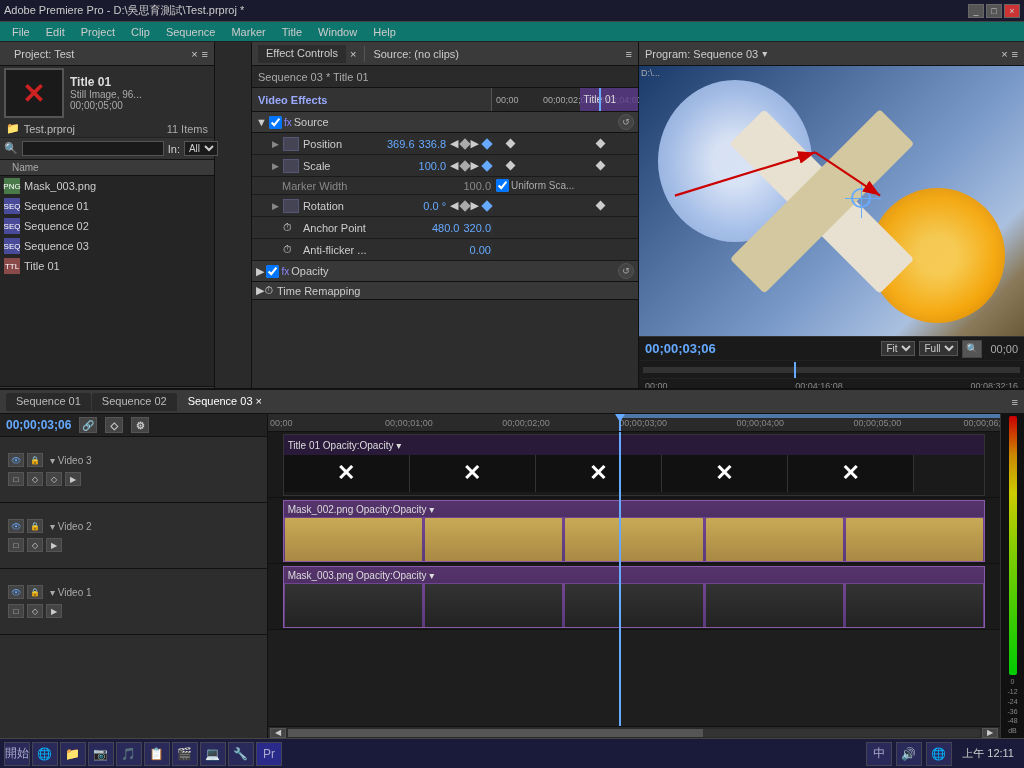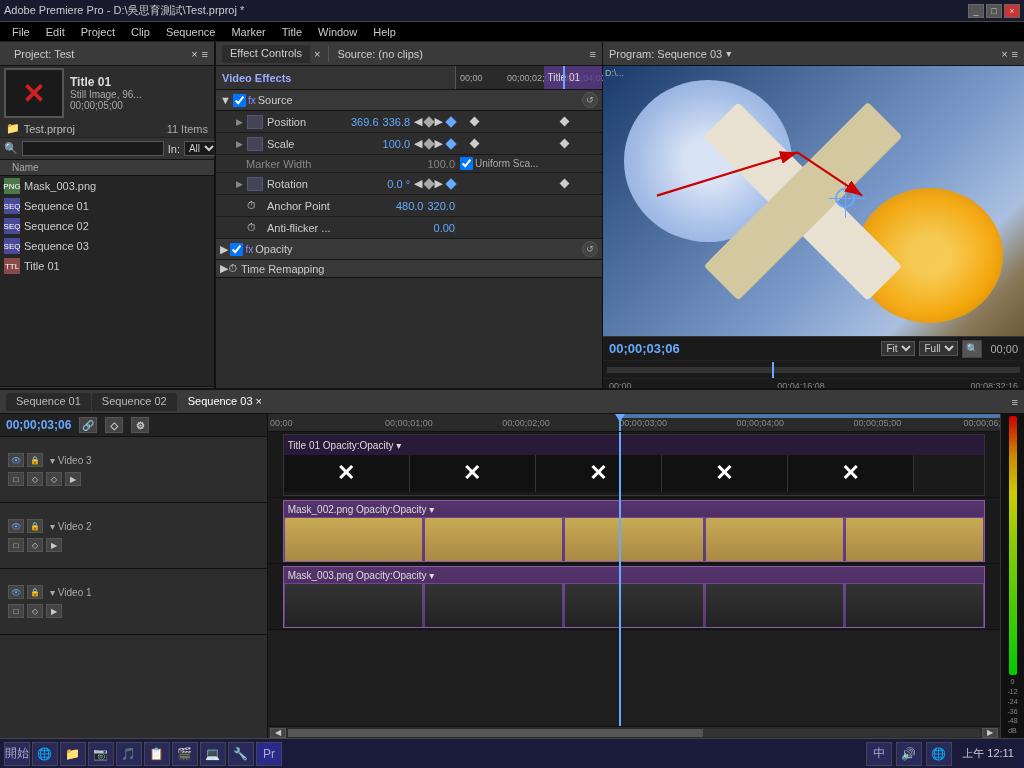--- a/index.html
+++ b/index.html
@@ -4,21 +4,21 @@
   <style>
     * { margin: 0; padding: 0; box-sizing: border-box; }
     body { width: 1024px; height: 768px; overflow: hidden; background: #2a2a2a; font-family: 'Arial', sans-serif; font-size: 11px; color: #ccc; }
 
     
     #titlebar { background: #1a1a2e; height: 22px; display: flex; align-items: center; padding: 0 4px; color: #ccc; font-size: 11px; border-bottom: 1px solid #444; }
     #titlebar .winbtns { display: flex; gap: 2px; }
     #titlebar .winbtn { width: 16px; height: 14px; background: #555; border: 1px solid #666; font-size: 9px; display: flex; align-items: center; justify-content: center; cursor: pointer; }
 
     
-    #menubar { background: #000000; height: 20px; display: flex; align-items: center; padding: 0 4px; border-bottom: 1px solid #222; }
+    #menubar { background: #0f766e; height: 20px; display: flex; align-items: center; padding: 0 4px; border-bottom: 1px solid #222; }
     .menu-item { padding: 0 8px; height: 20px; display: flex; align-items: center; cursor: pointer; font-size: 11px; color: #ccc; }
 
     
     #main { display: flex; height: calc(768px - 42px - 30px); }
 
     
     #left-panel { width: 215px; background: #2d2d2d; border-right: 1px solid #111; display: flex; flex-direction: column; }
     .panel-header { background: #3a3a3a; height: 24px; display: flex; align-items: center; padding: 0 6px; border-bottom: 1px solid #111; font-size: 11px; color: #ccc; }
     .panel-tab { padding: 2px 8px; background: #4a4a4a; border-radius: 3px 3px 0 0; font-size: 11px; cursor: pointer; }
     .panel-tab.active { background: #3a3a3a; }
@@ -51,21 +51,21 @@
 
     
     #effects-panel { flex: 1; display: flex; flex-direction: column; overflow: hidden; }
     .effects-tabs { display: flex; background: #3a3a3a; border-bottom: 1px solid #111; border-top: 1px solid #555; }
     .effects-tab { padding: 3px 10px; cursor: pointer; font-size: 11px; color: #bbb; border-right: 1px solid #555; }
     .effects-tab.active { background: #2d2d2d; color: #fff; }
 
     .effects-list { flex: 1; overflow-y: auto; background: #252525; }
 
     
-    #middle-panel { width: 388px; background: #2d2d2d; border-left: 1px solid #111; border-right: 1px solid #111; display: flex; flex-direction: column; }
+    #middle-panel { width: 388px; background: #2d2d2d; border-left: 1px solid #111; border-right: 1px solid #111; display: flex; flex-direction: column; margin-left: 36px; }
     .ec-header { background: #3a3a3a; height: 24px; display: flex; align-items: center; padding: 0 6px; border-bottom: 1px solid #111; font-size: 11px; }
     .ec-tab { padding: 2px 8px; cursor: pointer; color: #ccc; }
     .ec-tab.active { background: #2d2d2d; border-bottom: 2px solid #2d2d2d; }
     .ec-section-header { display: flex; align-items: center; background: #383838; padding: 2px 4px; border-bottom: 1px solid #111; cursor: pointer; }
 
     .ec-property { display: flex; align-items: center; height: 22px; border-bottom: 1px solid #1a1a1a; }
     .ec-prop-left { width: 240px; display: flex; align-items: center; padding-left: 20px; flex-shrink: 0; border-right: 1px solid #333; }
     .ec-prop-triangle { color: #888; font-size: 9px; margin-right: 4px; cursor: pointer; }
     .ec-prop-icon { width: 16px; height: 14px; background: #445; border: 1px solid #557; margin-right: 4px; display: flex; align-items: center; justify-content: center; }
     .ec-prop-name { color: #ccc; font-size: 11px; flex: 1; }
@@ -253,20 +253,23 @@
 
     </div>
   </div>
 
   <div id="middle-panel">
     <div class="ec-header">
       <span class="ec-tab active">Effect Controls</span>
       <span style="cursor:pointer; padding:0 4px;">×</span>
       <span style="margin-left:4px; border-left:1px solid #555; padding-left:8px;" class="ec-tab">Source: (no clips)</span>
       <span style="margin-left:auto; cursor:pointer;">≡</span>
+    </div>
+    <div style="display:flex; border-bottom:1px solid #111; height:22px; background:#2a2a2a; align-items:center; padding:0 6px;">
+      <span style="font-size:11px; color:#aaa;">Sequence 03 * Title 01</span>
     </div>
 
     <div style="display:flex; height:24px; background:#333; border-bottom:1px solid #111;">
       <div style="width:240px; flex-shrink:0; border-right:1px solid #555; display:flex; align-items:center; padding:0 6px;">
         <span style="color:#9af; font-weight:bold; font-size:11px;">Video Effects</span>
       </div>
       <div style="flex:1; display:flex; align-items:center; background:#2a2a2a; padding:0 4px; font-size:9px; color:#aaa; position:relative;">
         <span style="position:absolute; left:4px;">00;00</span>
         <span style="position:absolute; left:35%;">00;00;02;00</span>
         <span style="position:absolute; left:70%;">00;00;04;00</span>

